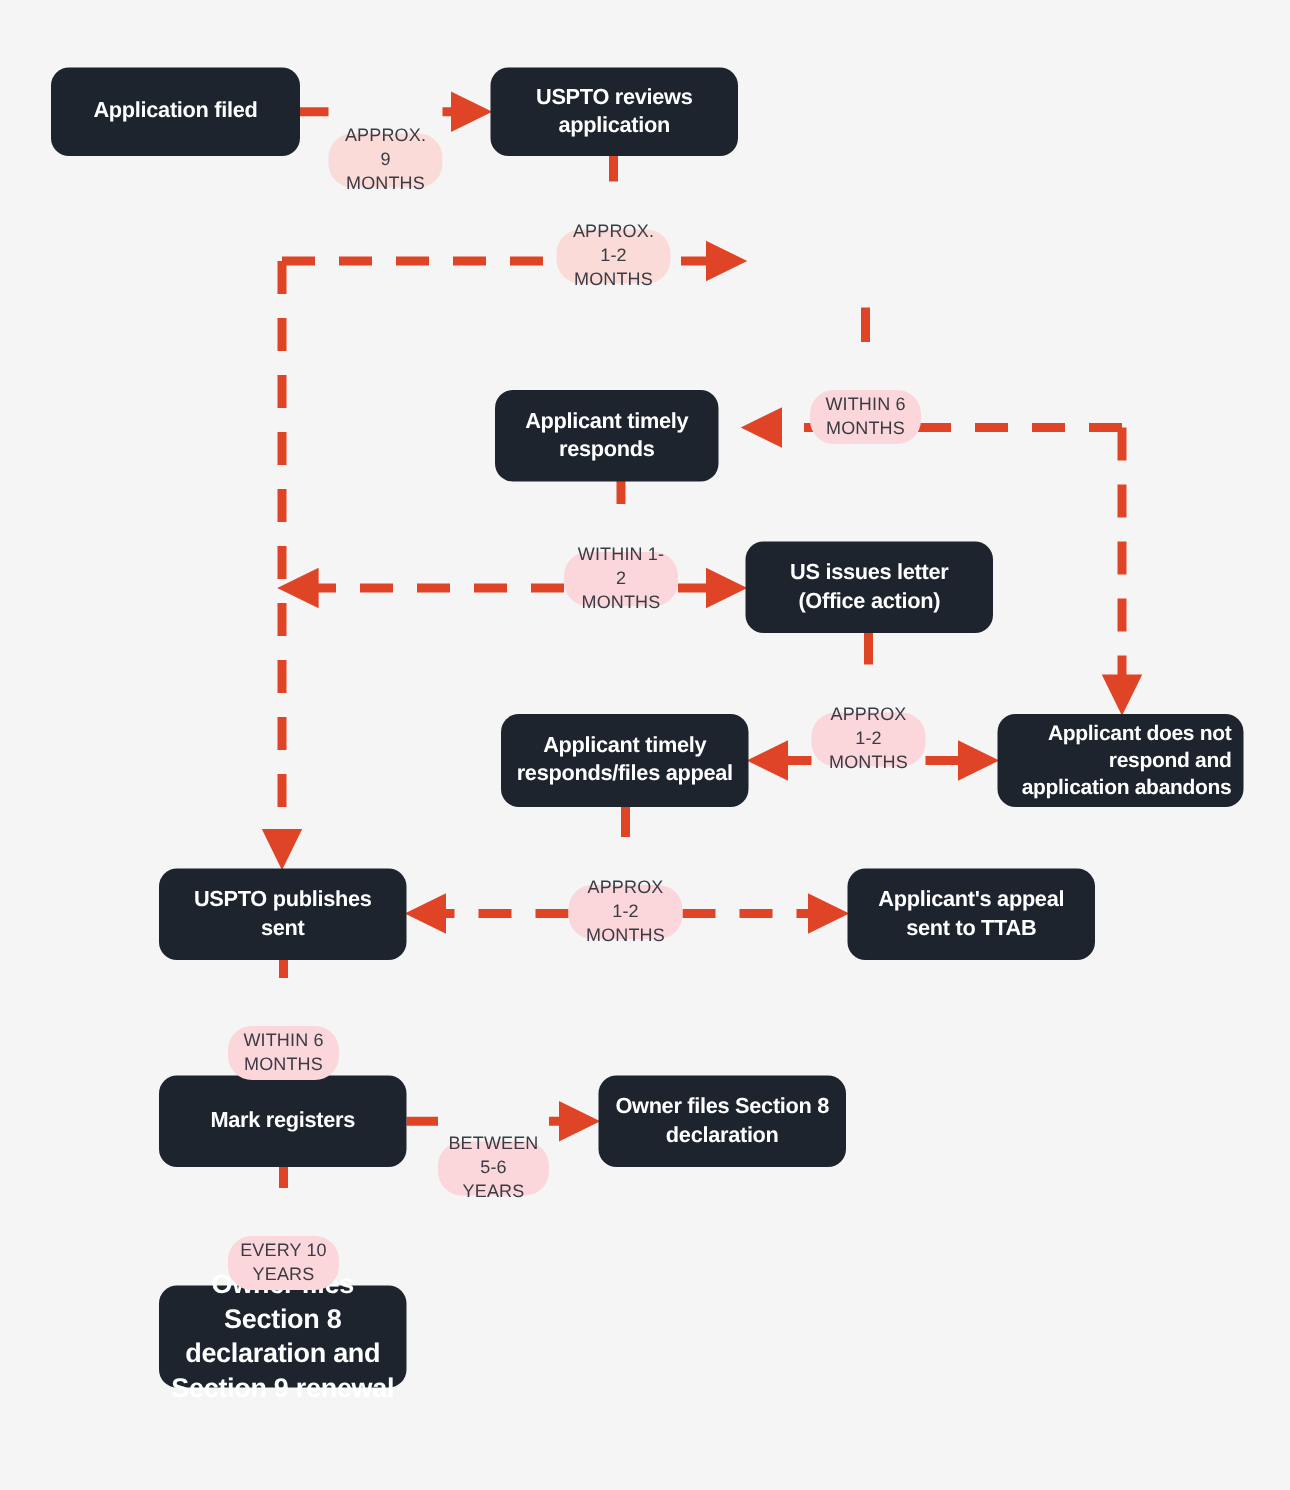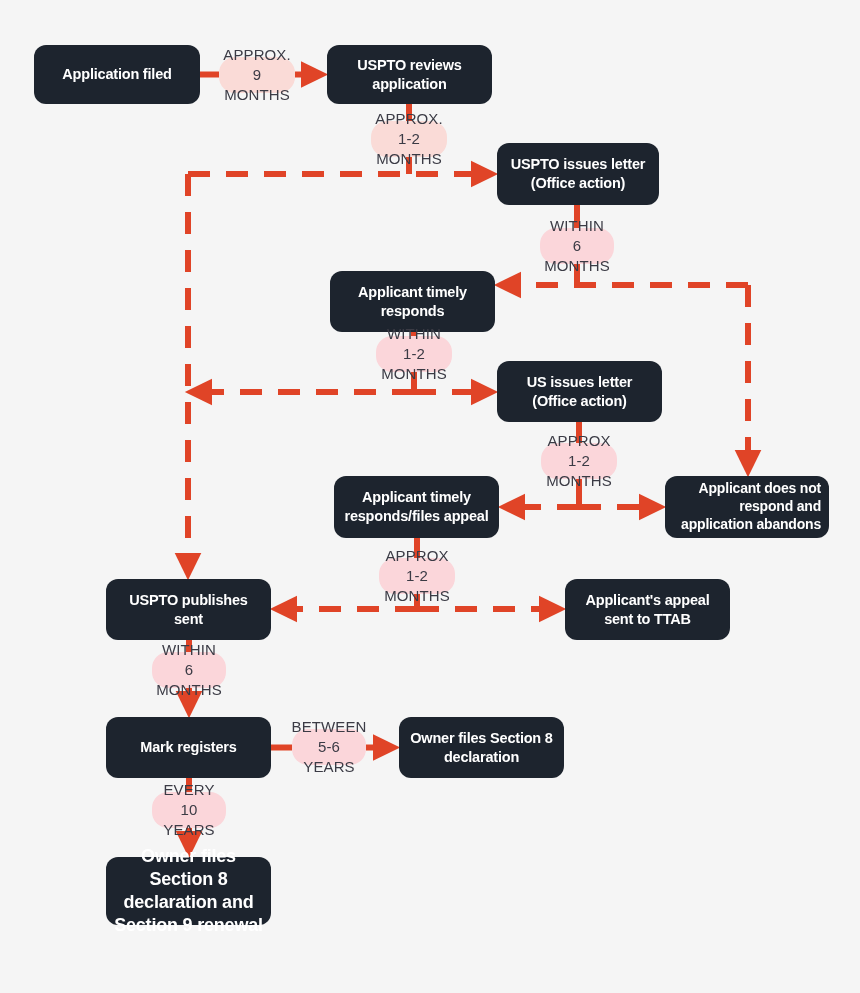--- a/index.html
+++ b/index.html
@@ -45,27 +45,28 @@
   }
   .pill {
     position: absolute;
     background: #fadbd7;
     color: #3b3b45;
     border-radius: 16px;
     display: flex;
     align-items: center;
     justify-content: center;
     text-align: center;
-    font-size: 15px;
+    font-size: 12px;
     font-weight: normal;
     line-height: 1.32;
     letter-spacing: 0.1px;
     box-sizing: border-box;
     padding: 2px 6px;
     z-index: 4;
+    margin-top: 32px;
   }
   .pill.pink {
     background: #fbd6da;
   }
 </style>
 </head>
 <body>
 
 <div id="canvas">
 
@@ -126,25 +127,22 @@
   </svg>
 
   <div class="node" style="left:34px; top:45px; width:166px; height:59px;">
     <span>Application filed</span>
   </div>
 
   <div class="node" style="left:327px; top:45px; width:165px; height:59px;">
     <span>USPTO reviews application</span>
   </div>
 
-  <div class="node" style="left:497px; top:143px; width:162px; height:62px;">
-    <span>USPTO issues letter (Office action)</span>
-  </div>
-
-  <div class="node" style="left:330px; top:271px; width:165px; height:61px;">
+
+  <div class="node" style="left:330px; top:260px; width:149px; height:61px;">
     <span>Applicant timely responds</span>
   </div>
 
   <div class="node" style="left:497px; top:361px; width:165px; height:61px;">
     <span>US issues letter (Office action)</span>
   </div>
 
   <div class="node" style="left:334px; top:476px; width:165px; height:62px;">
     <span>Applicant timely responds/files appeal</span>
   </div>

